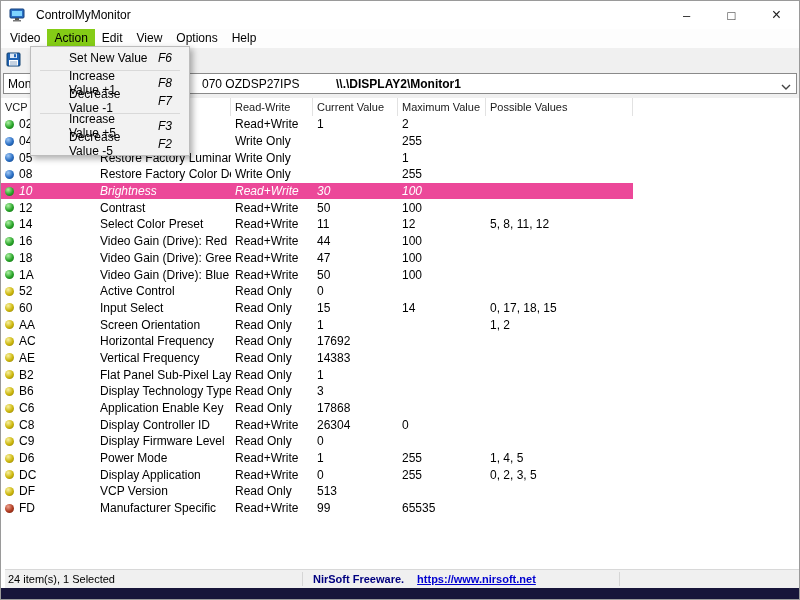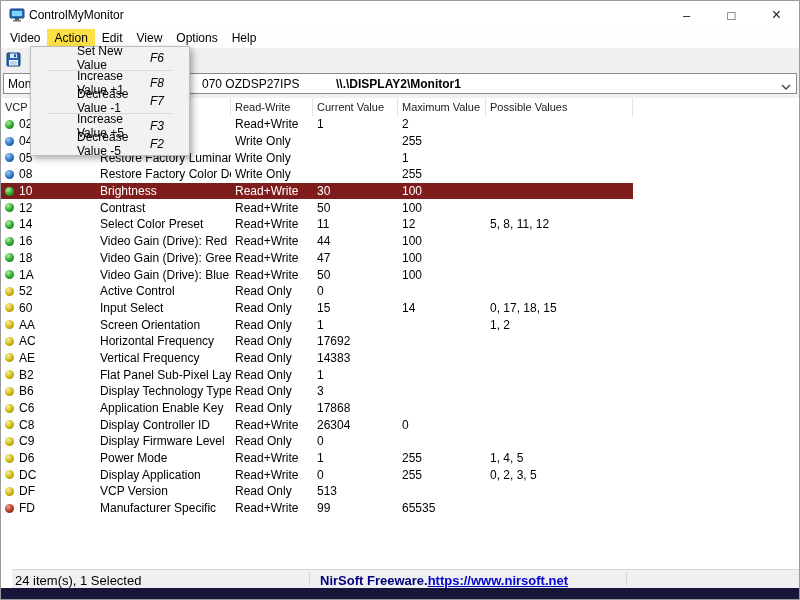--- a/index.html
+++ b/index.html
@@ -9,31 +9,31 @@
     font-family:"Liberation Sans", sans-serif;
     background:#fff;
   }
   .window { position:relative; width:800px; height:600px; background:#fff;
             border:1px solid #9a9a9a; }
 
   
   .titlebar { position:absolute; top:0; left:0; right:0; height:28px; background:#fff;
               display:flex; align-items:center; }
   .app-icon { margin-left:8px; width:16px; height:14px; display:inline-block; }
-  .title { font-size:12px; color:#000; margin-left:4px; }
+  .title { font-size:12px; color:#000; margin-left:11px; }
   .win-btns { position:absolute; right:0; top:0; height:28px; display:flex; }
   .wbtn { width:45px; height:28px; display:flex; align-items:center; justify-content:center;
           font-size:13px; color:#222; cursor:default; }
   .wbtn.close { font-size:16px; }
 
   
   .menubar { position:absolute; top:28px; left:0; right:0; height:19px; background:#fdfdfd;
              display:flex; font-size:12px; color:#000; padding-left:2px; }
   .mitem { padding:2px 7px; }
-  .mitem.open { background:#fde047;text-align:center; }
+  .mitem.open { background:#84cc16;text-align:center; }
 
   
   .toolbar { position:absolute; top:47px; left:0; right:0; height:23px; background:#f0f0f0;
              display:flex; align-items:center; padding-left:5px; }
   .tool { width:16px; height:15px; display:inline-block; }
   .combo-band { position:absolute; top:70px; left:0; right:0; height:27px; background:#f0f0f0; }
   .combo { position:absolute; top:2px; left:2px; right:2px; height:21px; background:#fff;
            border:1px solid #8a8a8a; font-size:12px; color:#000; }
   .frag { position:absolute; top:3px; white-space:pre; }
   .f1 { left:4px; } .f2 { left:190px;padding-left:8px; } .f3 { left:332px;font-weight:bold; }
@@ -42,44 +42,44 @@
   
   .list { position:absolute; top:97px; left:0; right:0; bottom:30px; background:#fff; overflow:hidden; }
   .lhead { position:absolute; top:0; left:0; right:0; height:18px; display:flex; background:#fff;
            font-size:11px; color:#1a1a1a; }
   .hcell { padding:3px 4px 0 4px; border-right:1px solid #e2e2e2; white-space:nowrap; overflow:hidden; height:18px; }
   .hcell.c0 { width:95px; } .hcell.c1 { width:135px; } .hcell.c2 { width:82px; }
   .hcell.c3 { width:85px; } .hcell.c4 { width:88px; } .hcell.c5 { width:147px; }
   .lbody { position:absolute; top:18px; left:0; }
   .trow { display:grid; grid-template-columns:95px 135px 82px 85px 88px 147px;
           height:16.7px; width:632px; font-size:12px; color:#000; align-items:center; }
-  .trow.sel { background:#7f1d1d; color:#fff; }
+  .trow.sel { background:#ec4899; color:#fff;font-style:italic; }
   .cell { padding:0 4px; white-space:nowrap; overflow:hidden; }
   .code-cell { display:flex; align-items:center; gap:5px; padding:0 4px 0 4px; }
   .dot { width:9px; height:9px; border-radius:50%; flex:0 0 9px; }
   .c-green  { background:radial-gradient(circle at 35% 30%, #aef2a4, #2aa52a 55%, #0b660b); }
   .c-blue   { background:radial-gradient(circle at 35% 30%, #a0c8f6, #2a6fc4 55%, #123f7a); }
   .c-yellow { background:radial-gradient(circle at 35% 30%, #f8f0a0, #ccb70c 55%, #877706); }
   .c-red    { background:radial-gradient(circle at 35% 30%, #efa28f, #ae3a1f 55%, #671d0e); }
 
   
-  .statusbar { position:absolute; left:11px; right:0; bottom:11px; height:19px; background:#f0f0f0;
-               border-top:1px solid #d8d8d8; font-size:13px; color:#000; }
+  .statusbar { position:absolute; left:4px; right:0; bottom:11px; height:19px; background:#f0f0f0;
+               border-top:1px solid #d8d8d8; font-size:11px; color:#000; }
   .sb-left { position:absolute; left:3px; top:3px; }
   .sb-center { position:absolute; left:308px; top:3px; font-weight:bold; white-space:nowrap; }
   .sb-center .nir { color:#00007f; }
-  .sb-center a { color:#0000d0; text-decoration:underline; margin-left:0; }
+  .sb-center a { color:#0000d0; text-decoration:underline; margin-left:13px; }
   .sb-sep { position:absolute; top:2px; bottom:2px; width:1px; background:#d6d6d6; }
 
   .bottom-strip { position:absolute; left:0; right:0; bottom:0; height:11px; background:#17153a; }
 
   
   .menu-popup { position:absolute; left:29px; top:45px; width:160px; background:#f2f2f2;
                 border:1px solid #bdbdbd; box-shadow:3px 3px 6px rgba(0,0,0,0.30);
-                padding:2px 16px; z-index:50; font-size:12px; color:#000; }
+                padding:2px 8px; z-index:50; font-size:12px; color:#000; }
   .pitem { display:flex; justify-content:space-between; align-items:center;
            height:18px; padding:0 9px 0 30px; }
   .pitem .key { padding-left:10px;font-style:italic; }
   .msep { height:1px; background:#d9d9d9; margin:3px 1px; }
 </style>
 </head>
 <body>
 
 <div class="window">
 

